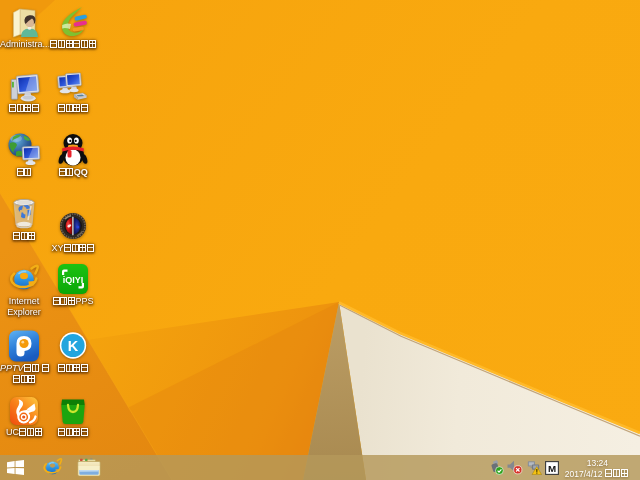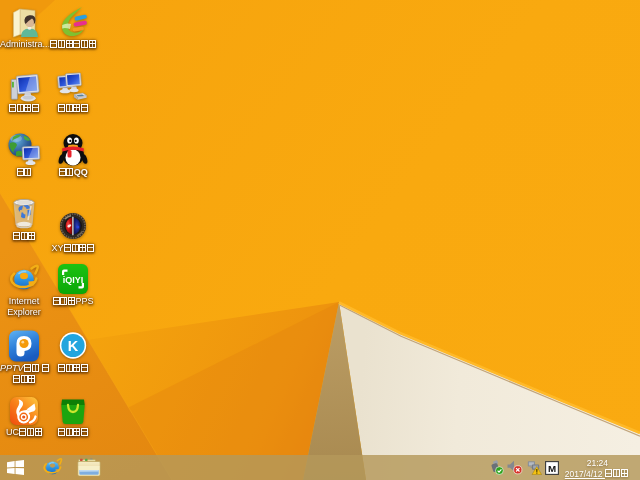--- a/index.html
+++ b/index.html
@@ -16,21 +16,21 @@
 i.c2{background:linear-gradient(#fff,#fff) center/0.8px 100% no-repeat;}
 i.c3{background:linear-gradient(#fff,#fff) center/100% 1px no-repeat,
  linear-gradient(#fff,#fff) center/0.8px 100% no-repeat;}
 #bar{position:absolute;left:0;top:455px;width:640px;height:25px;
  background:rgba(180,153,90,0.82);}
 #bar .tbi{position:absolute;top:0;height:25px;display:flex;align-items:center;justify-content:center;}
 #tray{position:absolute;right:81px;top:0;height:25px;display:flex;align-items:center;gap:3.5px;}
 #time{position:absolute;right:32px;top:3px;color:#fff;font-size:8.5px;
  filter:drop-shadow(0 1px 1px rgba(80,50,0,0.5));}
 #date{position:absolute;right:12px;top:13.5px;color:#fff;font-size:8.5px;
- filter:drop-shadow(0 1px 1px rgba(80,50,0,0.5));text-decoration:underline;}
+ filter:drop-shadow(0 1px 1px rgba(80,50,0,0.5));}
 </style></head>
 <body>
 
 <svg id="wall" width="640" height="480" viewBox="0 0 640 480" xmlns="http://www.w3.org/2000/svg">
 <defs>
 <linearGradient id="gMain" x1="0" y1="0" x2="640" y2="480" gradientUnits="userSpaceOnUse">
   <stop offset="0" stop-color="#F6A30D"></stop>
         <stop offset="0.55" stop-color="#F9A90F"></stop>
         <stop offset="1" stop-color="#FAAA11"></stop>
 </linearGradient>
@@ -405,14 +405,14 @@
 <rect x="6.1" y="5.5" width="5" height="3.1" fill="#A0A6AE"></rect>
 <polygon points="9.8,6.5 14.6,14.6 5,14.6" fill="#F5C211" stroke="#8A6E00" stroke-width="0.4"></polygon>
 <rect x="9.3" y="9" width="1.1" height="2.9" fill="#3A3000"></rect>
 <rect x="9.3" y="12.5" width="1.1" height="1.1" fill="#3A3000"></rect>
 </svg>
       <svg width="14" height="14" viewBox="0 0 14 14">
 <rect x="0.6" y="0.6" width="12.8" height="12.8" fill="#FFFFFF" stroke="#3A3A3A" stroke-width="1.1"></rect>
 <text x="7" y="10.6" font-family="Liberation Sans, sans-serif" font-size="9.8" font-weight="bold" fill="#111111" text-anchor="middle">M</text>
 </svg>
     </div>
- <div id="time">21:24</div>
+ <div id="time">13:24</div>
  <div id="date">2017/4/12 <i class="c1"></i><i class="c2"></i><i class="c3"></i></div>
 </div>
 </body></html>

